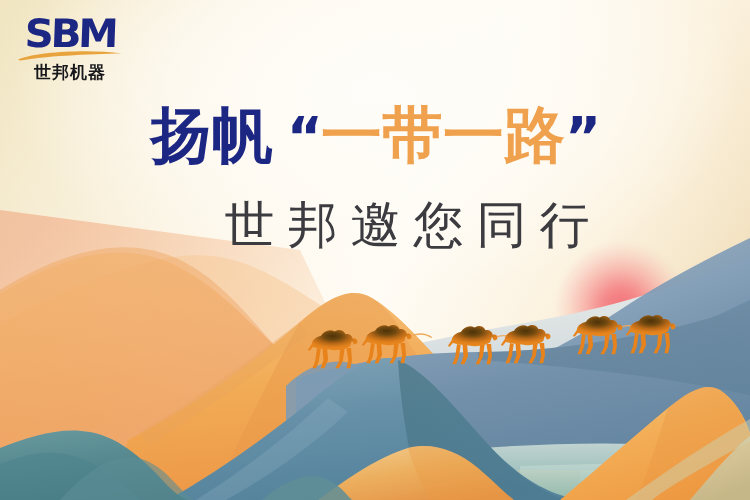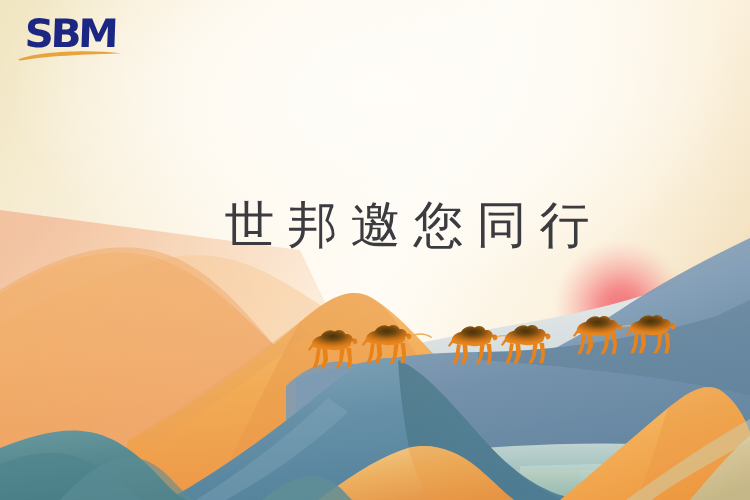--- a/index.html
+++ b/index.html
@@ -357,18 +357,22 @@
     </g>
   </svg>
 
   <div id="logo">
     <div class="sbm-wrap">
       <span class="sbm">SBM</span>
       <svg class="swoosh" viewBox="0 0 106 11">
         <path d="M1,9.6 C 22,1.2 72,-0.6 105,3.4 C 72,3.9 24,6.2 3,10.6 Z" fill="#e8a33d"></path>
       </svg>
     </div>
+    <div class="cn">世邦机器</div>
   </div>
 
+  <div id="headline">
+    <span class="navy">扬帆</span><span class="gap"></span><span class="quote">“</span><span class="amber">一带一路</span><span class="quote">”</span>
+  </div>
 
   <div id="subline">世邦邀您同行</div>
 
 </div>
 
 </body></html>

